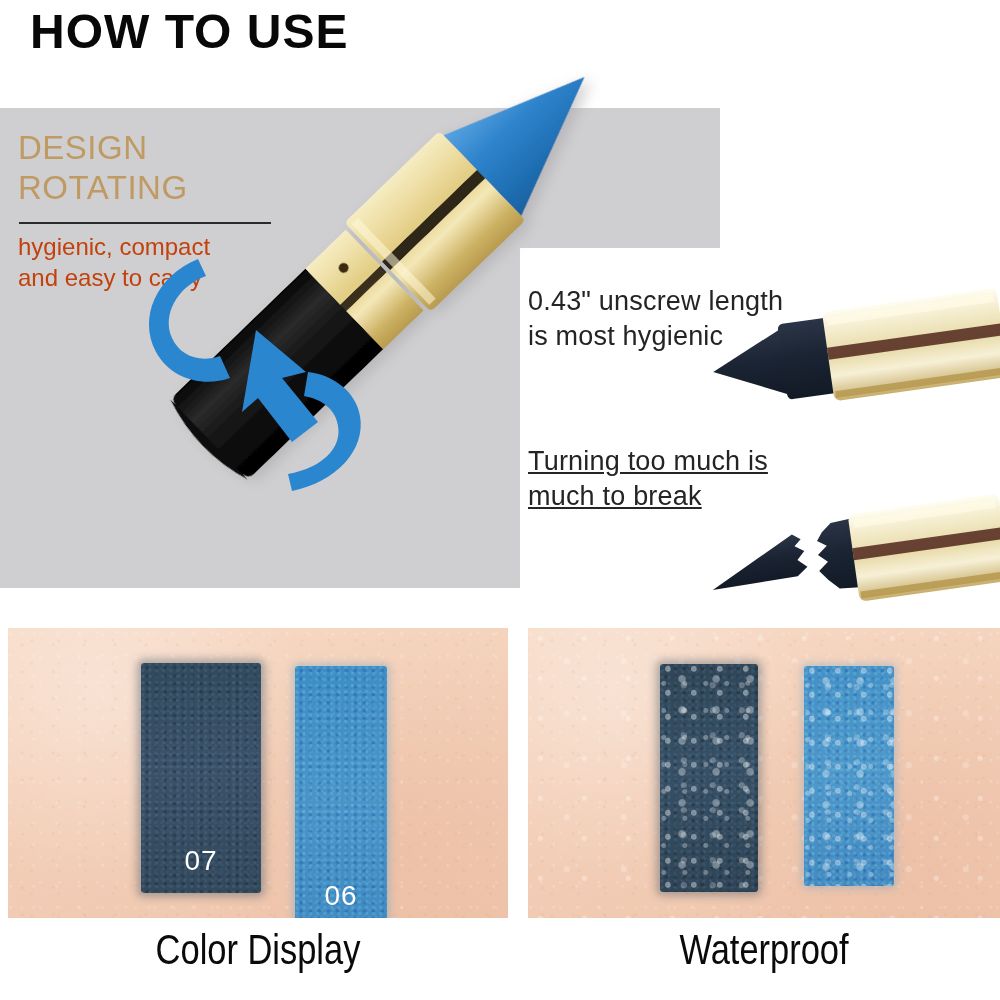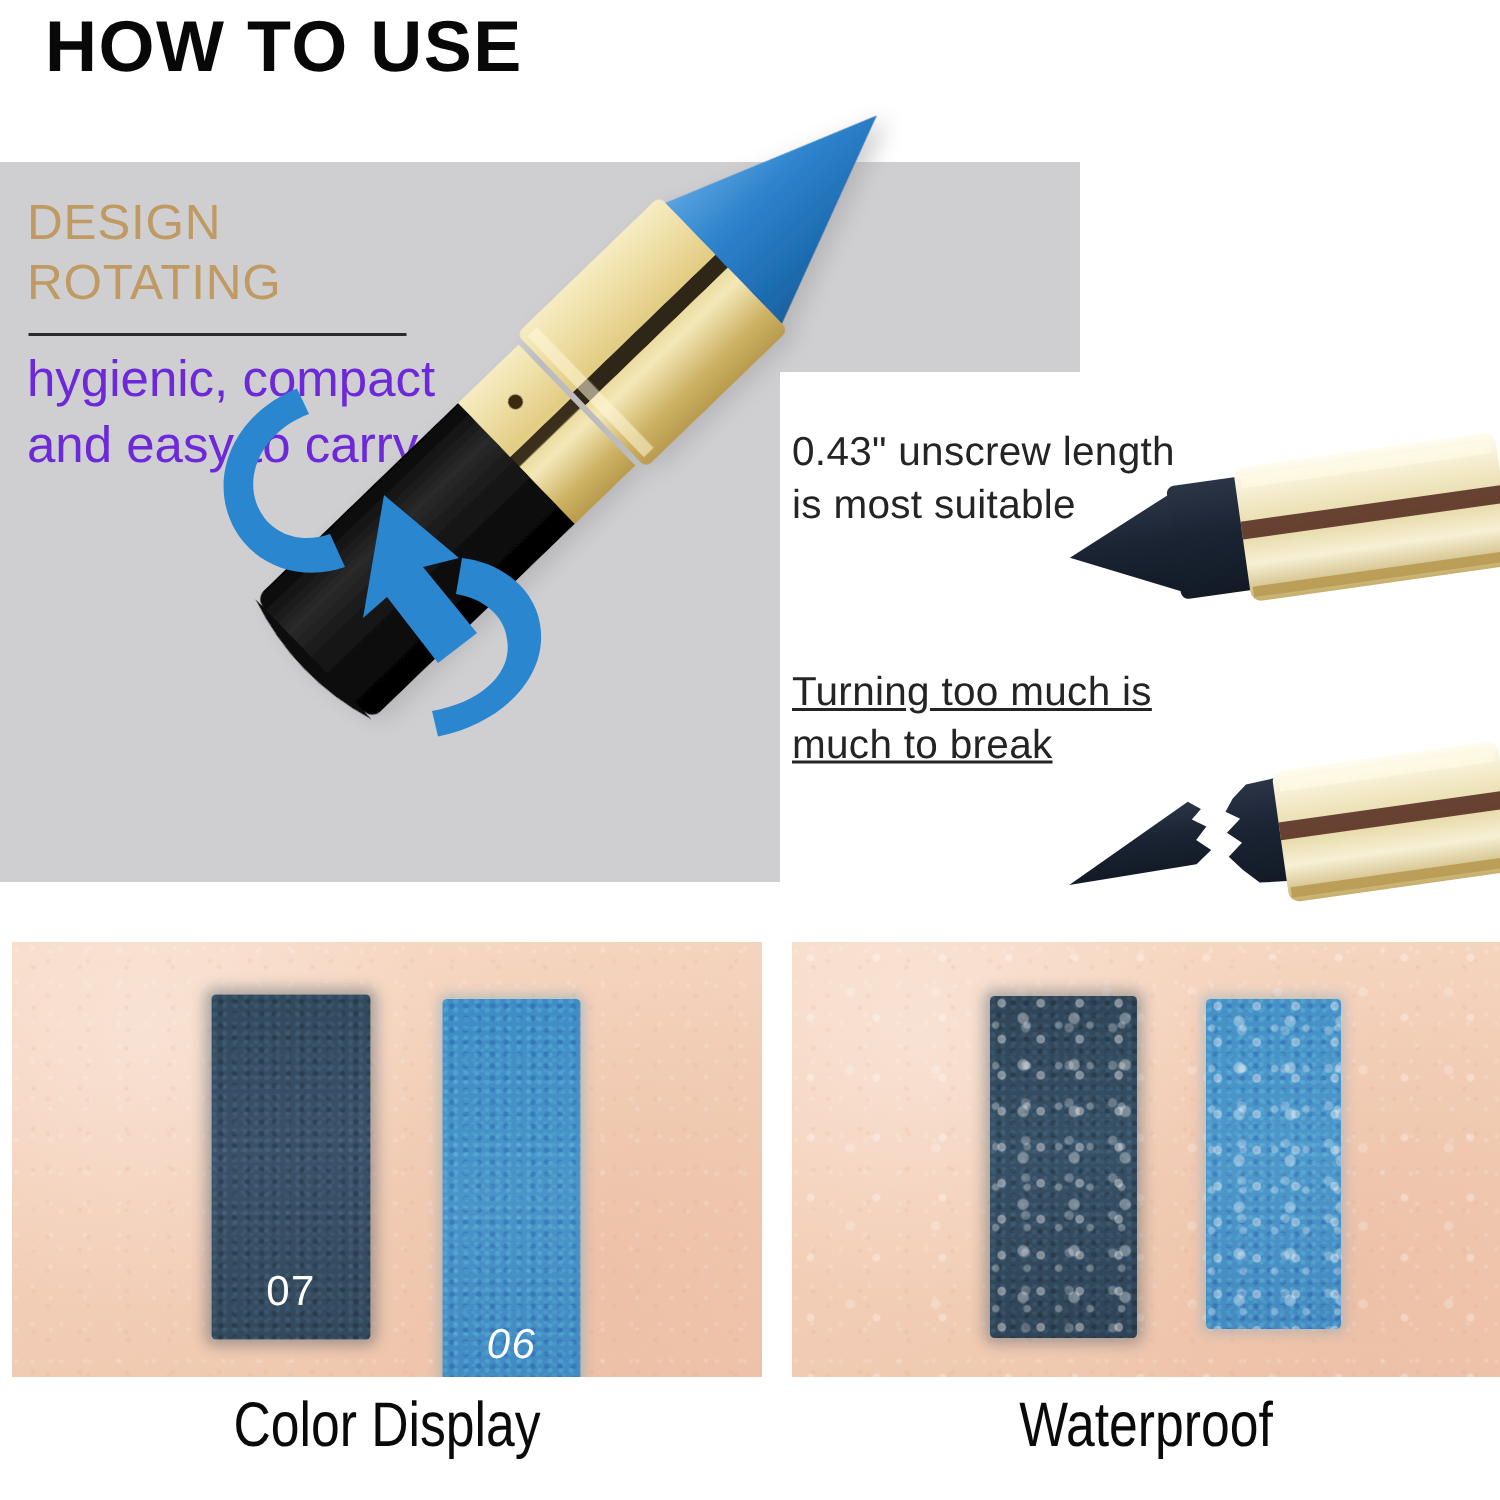--- a/index.html
+++ b/index.html
@@ -62,23 +62,23 @@
     top: 222px;
     width: 252px;
     height: 2px;
     background: #2b2b2b;
   }
   #rotating-sub {
     position: absolute;
     left: 18px;
     top: 232px;
     width: 300px;
-    font-size: 34px;
+    font-size: 24px;
     line-height: 1.28;
-    color: #6d28d9;
+    color: #c2410c;
   }
 
   
   .right-copy {
     position: absolute;
     font-size: 27px;
     line-height: 1.3;
     color: #242424;
     letter-spacing: 0.2px;
   }
@@ -164,29 +164,28 @@
     right: 0;
     bottom: 16px;
     text-align: center;
     font-size: 28px;
     color: #ffffff;
     letter-spacing: 1px;
   }
 
   
   #swatch-dark-1 {
-    left: 133px; top: 35px; width: 106px; height: 230px;
+    left: 133px; top: 35px; width: 120px; height: 230px;
     background: linear-gradient(175deg, #31495c 0%, #3a5168 45%, #32485b 100%);
     box-shadow: 0 0 9px 4px rgba(50,72,91,.38);
   }
   #swatch-light-1 {
     left: 287px; top: 38px; width: 92px; height: 262px;
     background: linear-gradient(175deg, #3f8cc5 0%, #4a94c8 50%, #4089c2 100%);
     box-shadow: 0 0 7px 3px rgba(74,148,200,.30);
-    font-style: italic;
   }
 
   
   #swatch-dark-2 {
     left: 132px; top: 36px; width: 98px; height: 228px;
     background: linear-gradient(175deg, #2f4557 0%, #375065 45%, #2e4355 100%);
     box-shadow: 0 0 9px 4px rgba(47,69,87,.36);
   }
   #swatch-light-2 {
     left: 276px; top: 38px; width: 90px; height: 220px;
@@ -309,21 +308,21 @@
                L 244 326
                C 262 329, 276 340, 278 356
                C 282 378, 262 398, 228 404 Z"></path>
       <path d="M196 260 L246 302 L222 308 L258 352 L232 372 L198 328 L182 342 Z"></path>
     </g>
   </svg>
 </div>
 
 <div class="right-copy" id="unscrew-text">
   <div>0.43" unscrew length</div>
-  <div>is most suitable</div>
+  <div>is most hygienic</div>
 </div>
 <div class="right-copy" id="break-text">
   <div>Turning too much is</div>
   <div>much to break</div>
 </div>
 
 <div id="pencil-top-right">
   <svg width="310" height="130" viewBox="0 0 310 130">
     <defs>
       <linearGradient id="creamGrad" x1="0" y1="0" x2="0" y2="1">

